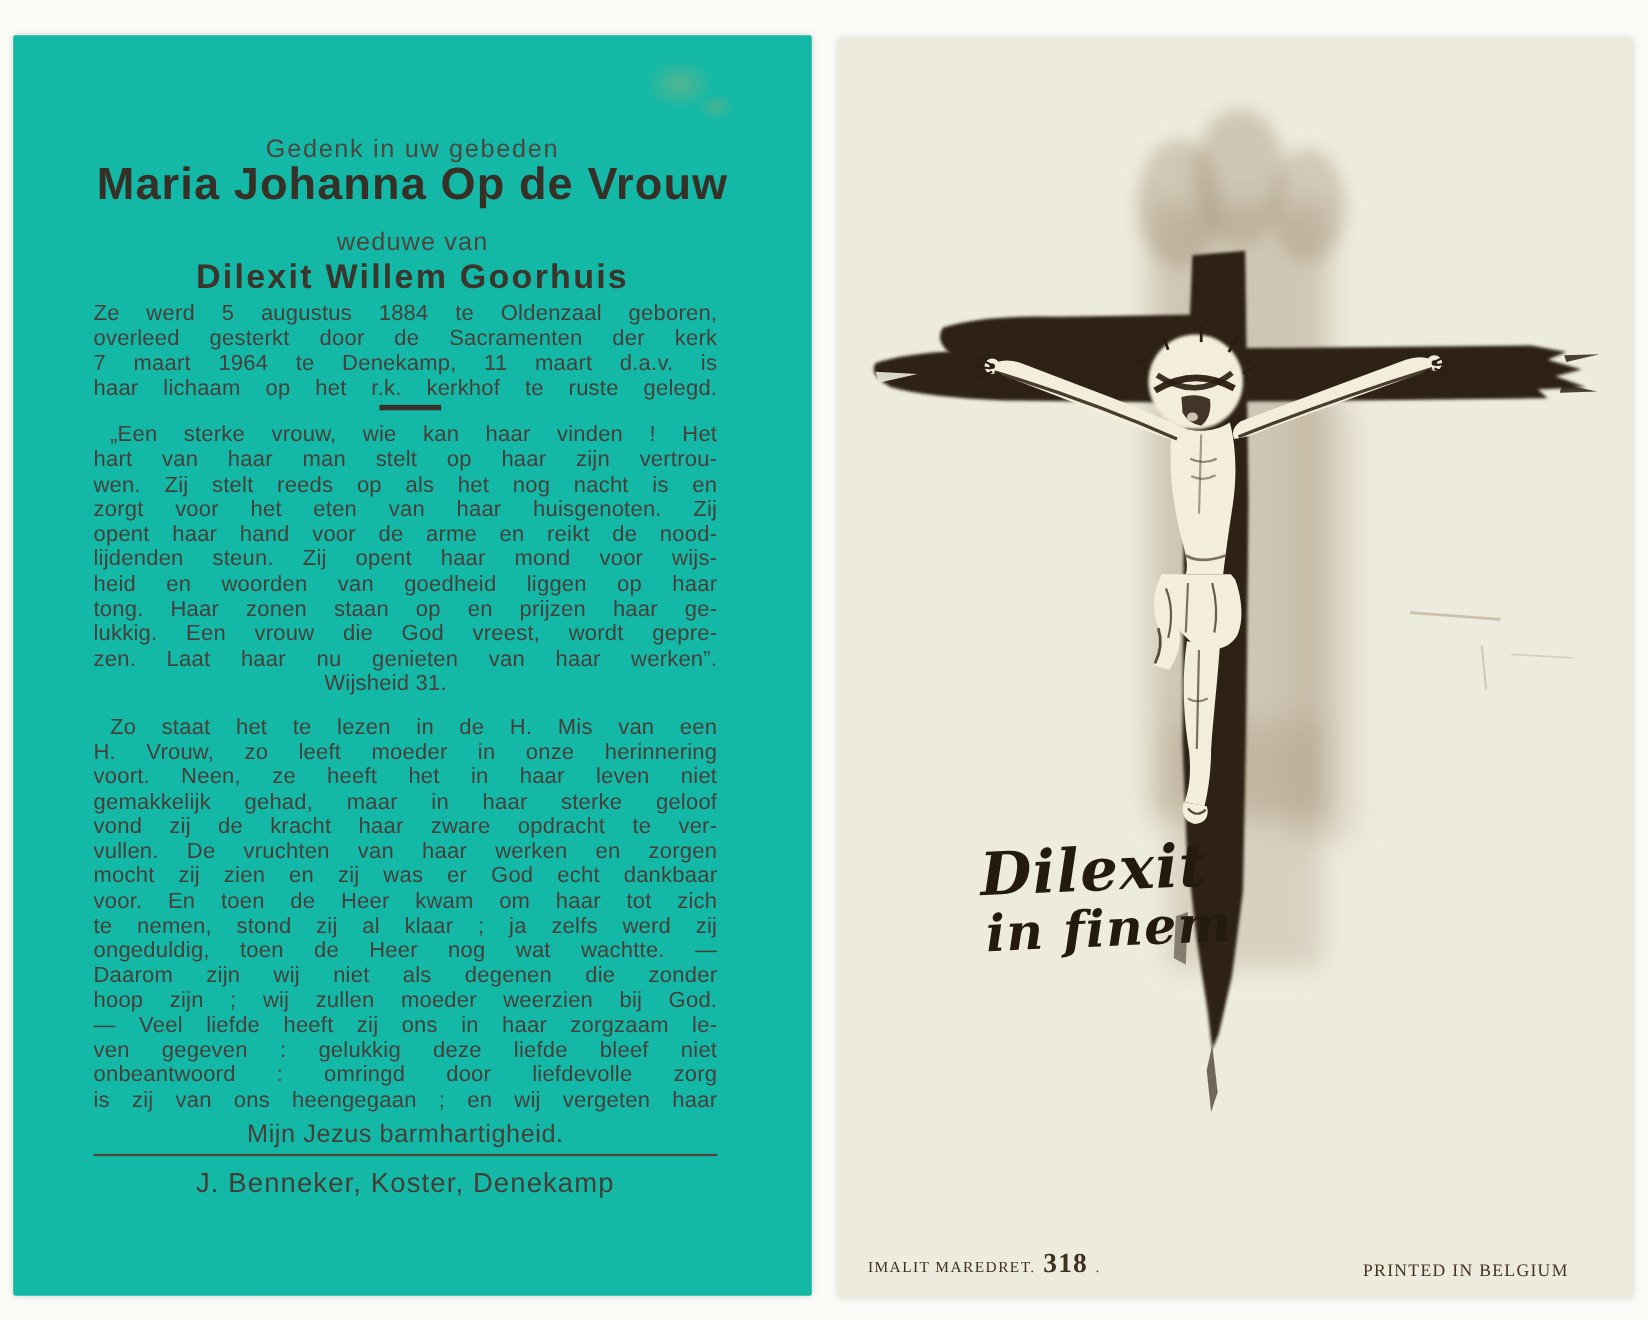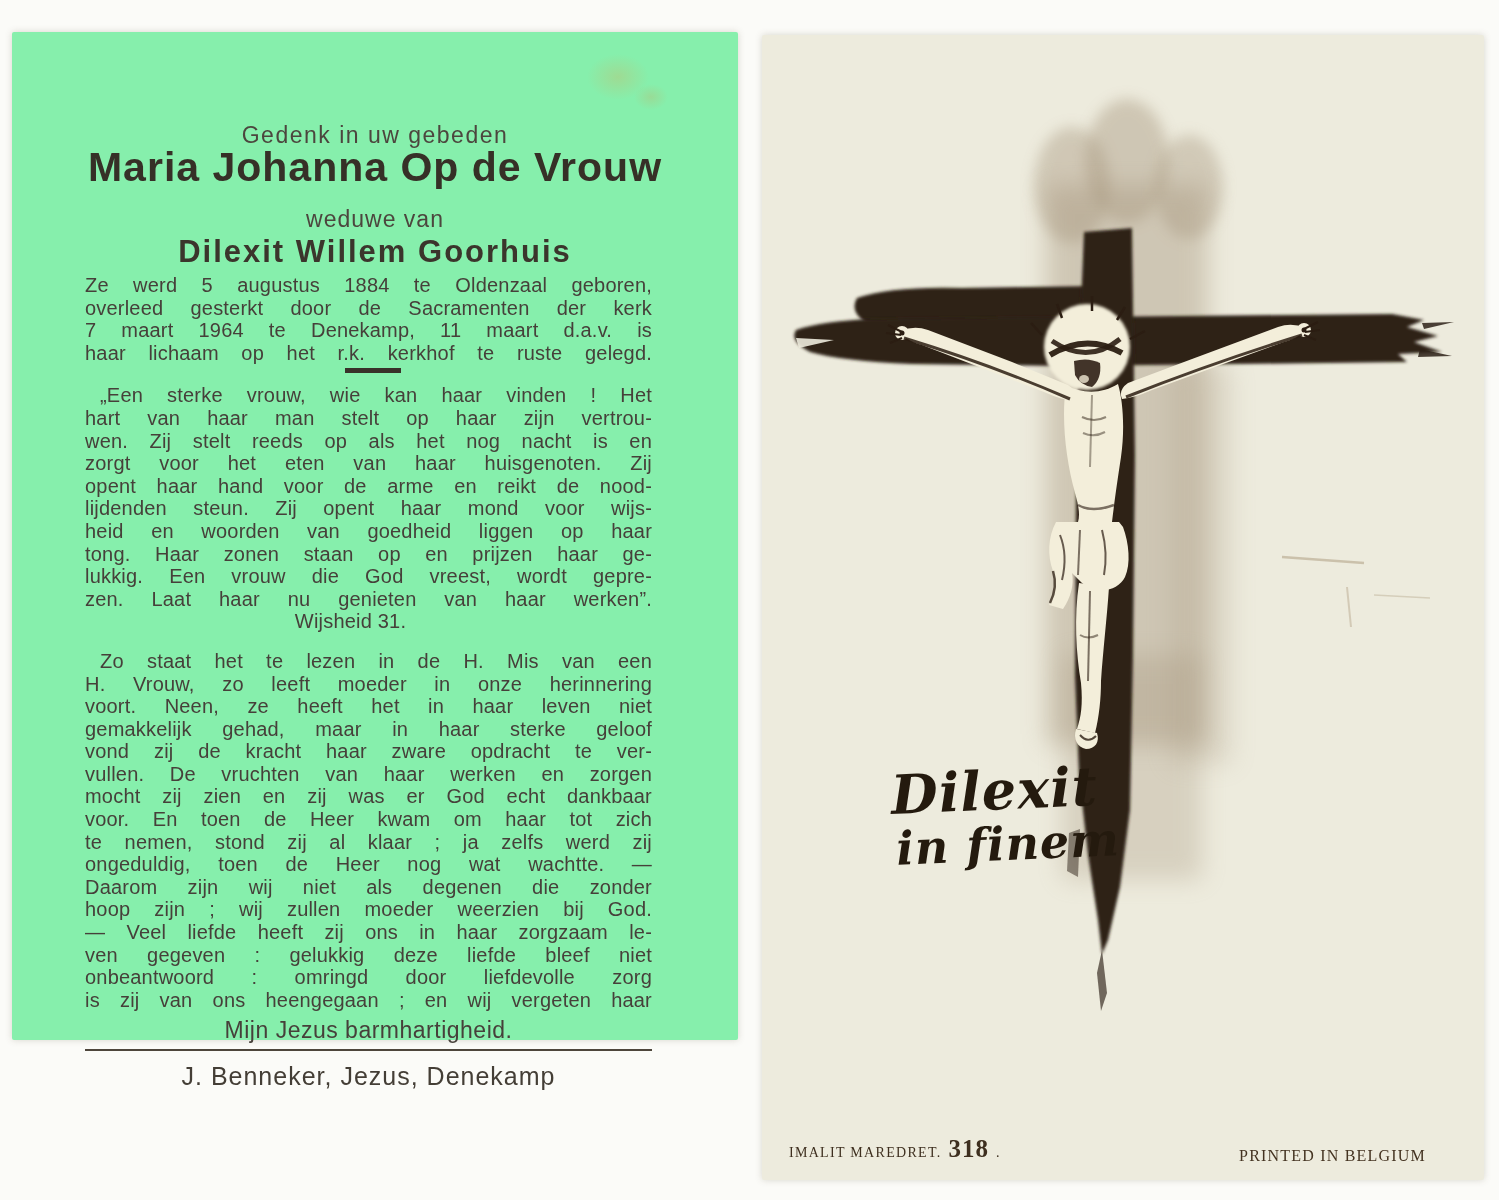--- a/index.html
+++ b/index.html
@@ -4,22 +4,22 @@
 <style>
   html,body{margin:0;padding:0;}
   body{
     width:1499px;height:1200px;position:relative;
     background:#fbfbf8;
     font-family:"Liberation Sans",sans-serif;
     overflow:hidden;
   }
   .card{position:absolute;border-radius:2px;box-shadow:0 0 7px rgba(90,80,60,.22);}
   .card-left{
-    left:12px;top:32px;width:726px;height:1008px;
-    background:#86efac;
+    left:12px;top:32px;width:726px;height:1146px;
+    background:#14b8a6;
   }
   .card-right{
     left:762px;top:35px;width:722px;height:1145px;
     background:#edebdd;
   }
   
   .hdr{position:absolute;left:0;right:0;text-align:center;color:#3f3930;}
   .hdr-intro{top:90px;font-size:23px;letter-spacing:1.5px;color:#4c463e;}
   .hdr-name{top:112px;font-size:41px;font-weight:700;letter-spacing:1px;color:#363027;}
   .hdr-rel{top:174px;font-size:23px;letter-spacing:1px;color:#4c463e;}
@@ -112,21 +112,21 @@
           <div class="jline">ongeduldig, toen de Heer nog wat wachtte. —</div>
           <div class="jline">Daarom zijn wij niet als degenen die zonder</div>
           <div class="jline">hoop zijn ; wij zullen moeder weerzien bij God.</div>
           <div class="jline">— Veel liefde heeft zij ons in haar zorgzaam le-</div>
           <div class="jline">ven gegeven : gelukkig deze liefde bleef niet</div>
           <div class="jline">onbeantwoord : omringd door liefdevolle zorg</div>
           <div class="jline">is zij van ons heengegaan ; en wij vergeten haar</div>
         </div>
       <div class="prayer">Mijn Jezus barmhartigheid.</div>
       <div class="rule"></div>
-      <div class="publisher">J. Benneker, Jezus, Denekamp</div>
+      <div class="publisher">J. Benneker, Koster, Denekamp</div>
     </div>
   </section>
 
   <section class="card card-right">
 
     <svg width="722" height="1145" viewBox="0 0 722 1145">
       <defs>
         <filter id="blur12" x="-60%" y="-60%" width="220%" height="220%">
             <feGaussianBlur stdDeviation="12"></feGaussianBlur>
           </filter>

